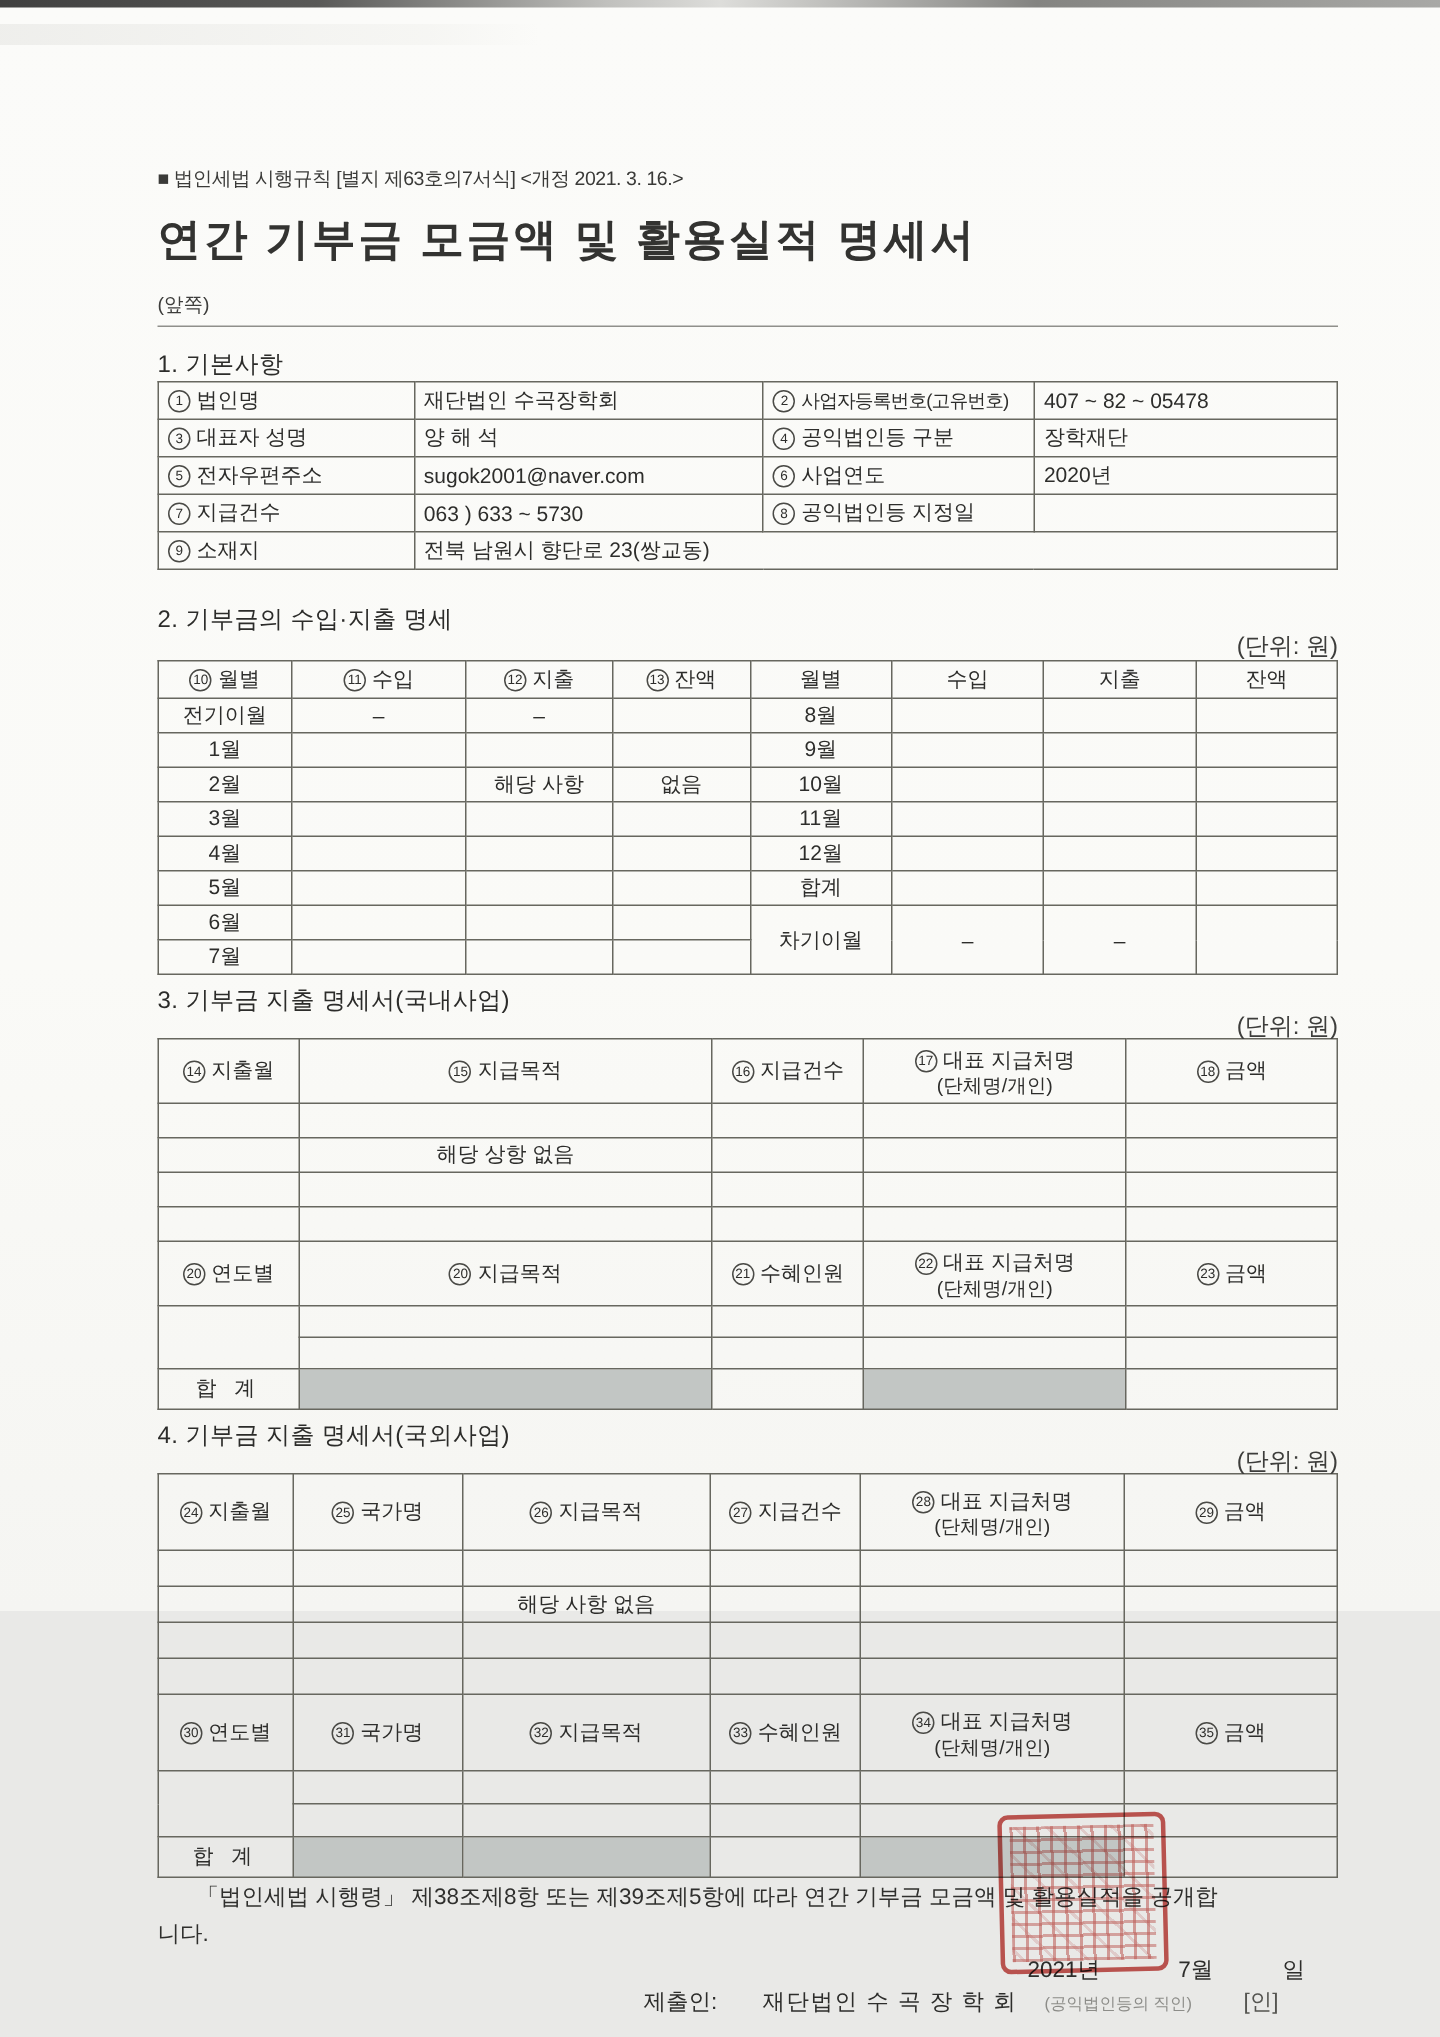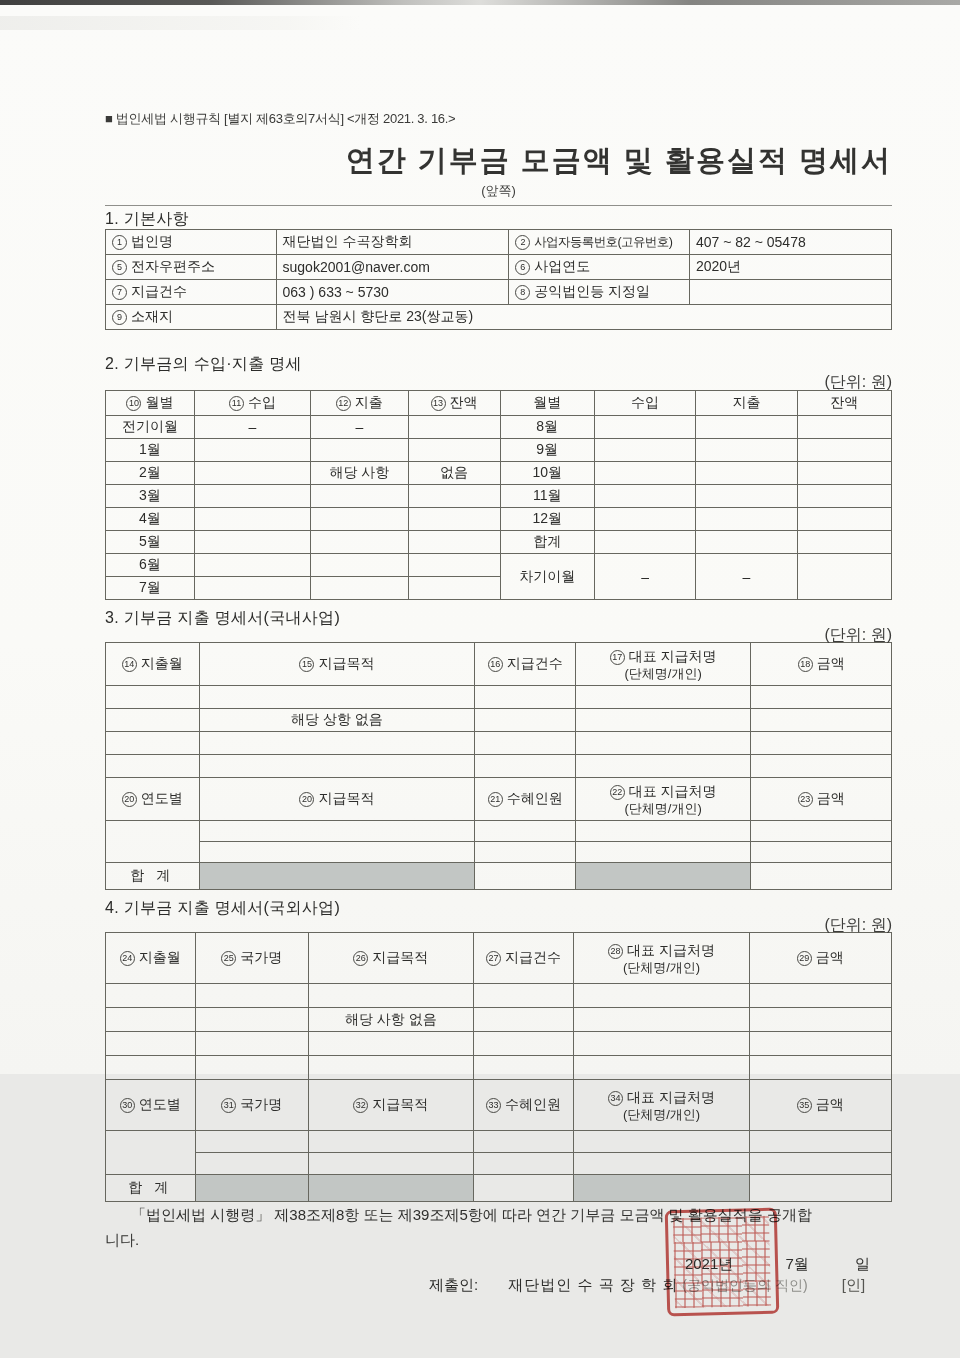--- a/index.html
+++ b/index.html
@@ -19,27 +19,27 @@
     position:absolute; top:0; left:0; width:960px; height:5px;
     background:linear-gradient(90deg,#1f1f1f 0%,#3c3c3a 22%,#b5b5b2 42%,#d8d8d5 50%,#6f6f6c 72%,#9a9a97 100%);
     opacity:.85;
   }
   .scan-smudge {
     position:absolute; top:16px; left:0; width:360px; height:14px;
     background:linear-gradient(90deg,#e9e9e6,#f4f4f1 80%,transparent); opacity:.7;
   }
   .top-note { font-size:13px; letter-spacing:-0.3px; color:#3a3a38; }
   .doc-title {
-    margin-top:12px; text-align:right;
+    margin-top:12px; text-align:left;
     font-size:29px; line-height:40px; font-weight:bold;
     letter-spacing:2px; color:#333331;
   }
-  .front-label { margin-top:2px; text-align:center; font-size:13px; height:16px; color:#3d3d3b; }
+  .front-label { margin-top:14px; text-align:left; font-size:13px; height:16px; color:#3d3d3b; }
   .hr1 { border-top:1px solid #8f8f8b; margin-top:7px; }
-  .sec-h { font-size:16px; line-height:20px; margin-top:3px; letter-spacing:0.3px; color:#2c2c2a; font-weight:500; }
+  .sec-h { font-size:16px; line-height:20px; margin-top:16px; letter-spacing:0.3px; color:#2c2c2a; font-weight:500; }
   .sec-h.mt { margin-top:24px; }
   .sec-h.mt2 { margin-top:8px; }
   .unit { text-align:right; font-size:16px; line-height:14px; height:14px; color:#3d3d3b; }
   .unit.tall { line-height:16px; height:16px; }
 
   table { border-collapse:collapse; width:100%; table-layout:fixed; }
   td,th {
     border:1px solid #67675f; padding:1px 6px;
     font-size:14px; font-weight:normal; color:#2d2d2b;
     overflow:hidden; white-space:nowrap; vertical-align:middle;
@@ -70,21 +70,21 @@
   }
   .total-lbl { letter-spacing:4px; text-align:center; }
 
   .decl { font-size:15px; line-height:25px; color:#2f2f2d; }
   .decl .l1 { padding-left:26px; }
   .date-line { text-align:right; font-size:15px; line-height:20px; padding-right:22px; margin-top:2px; }
   .date-line .gap1 { margin-left:48px; }
   .date-line .gap2 { margin-left:42px; }
   .submit-line { font-size:15px; line-height:22px; padding-left:324px; white-space:nowrap; }
   .submit-line .name { margin-left:26px; letter-spacing:1px; }
-  .submit-line .sealnote { margin-left:0; font-size:14px; color:#8d8d89; }
+  .submit-line .sealnote { margin-left:14px; font-size:11px; color:#8d8d89; }
   .submit-line .sealbracket { margin-left:30px; color:#55555充1; color:#555551; }
 
   .stamp {
     position:absolute; left:666px; top:1209px; width:112px; height:106px;
     box-sizing:border-box; border:3px solid rgba(187,44,38,.78); border-radius:7px;
     transform:rotate(-1.4deg); mix-blend-mode:multiply; padding:5px;
   }
   .stamp-inner {
     width:100%; height:100%; opacity:.75;
     background-image:
@@ -112,20 +112,26 @@
         <col style="width:29.6%">
         <col style="width:23.0%">
         <col style="width:25.7%">
       </colgroup>
     <tbody>
         <tr>
       <td class="lbl"><span class="cn">1</span><span>법인명</span></td>
       <td class="val">재단법인 수곡장학회</td>
       <td class="lbl tight"><span class="cn">2</span><span>사업자등록번호(고유번호)</span></td>
       <td class="val">407 ~ 82 ~ 05478</td>
+    </tr>
+    <tr>
+      <td class="lbl"><span class="cn">3</span><span>대표자 성명</span></td>
+      <td class="val">양  해  석</td>
+      <td class="lbl"><span class="cn">4</span><span>공익법인등 구분</span></td>
+      <td class="val">장학재단</td>
     </tr>
     <tr>
       <td class="lbl"><span class="cn">5</span><span>전자우편주소</span></td>
       <td class="val">sugok2001@naver.com</td>
       <td class="lbl"><span class="cn">6</span><span>사업연도</span></td>
       <td class="val">2020년</td>
     </tr>
     <tr>
       <td class="lbl"><span class="cn">7</span><span>지급건수</span></td>
       <td class="val">063 ) 633 ~ 5730</td>

